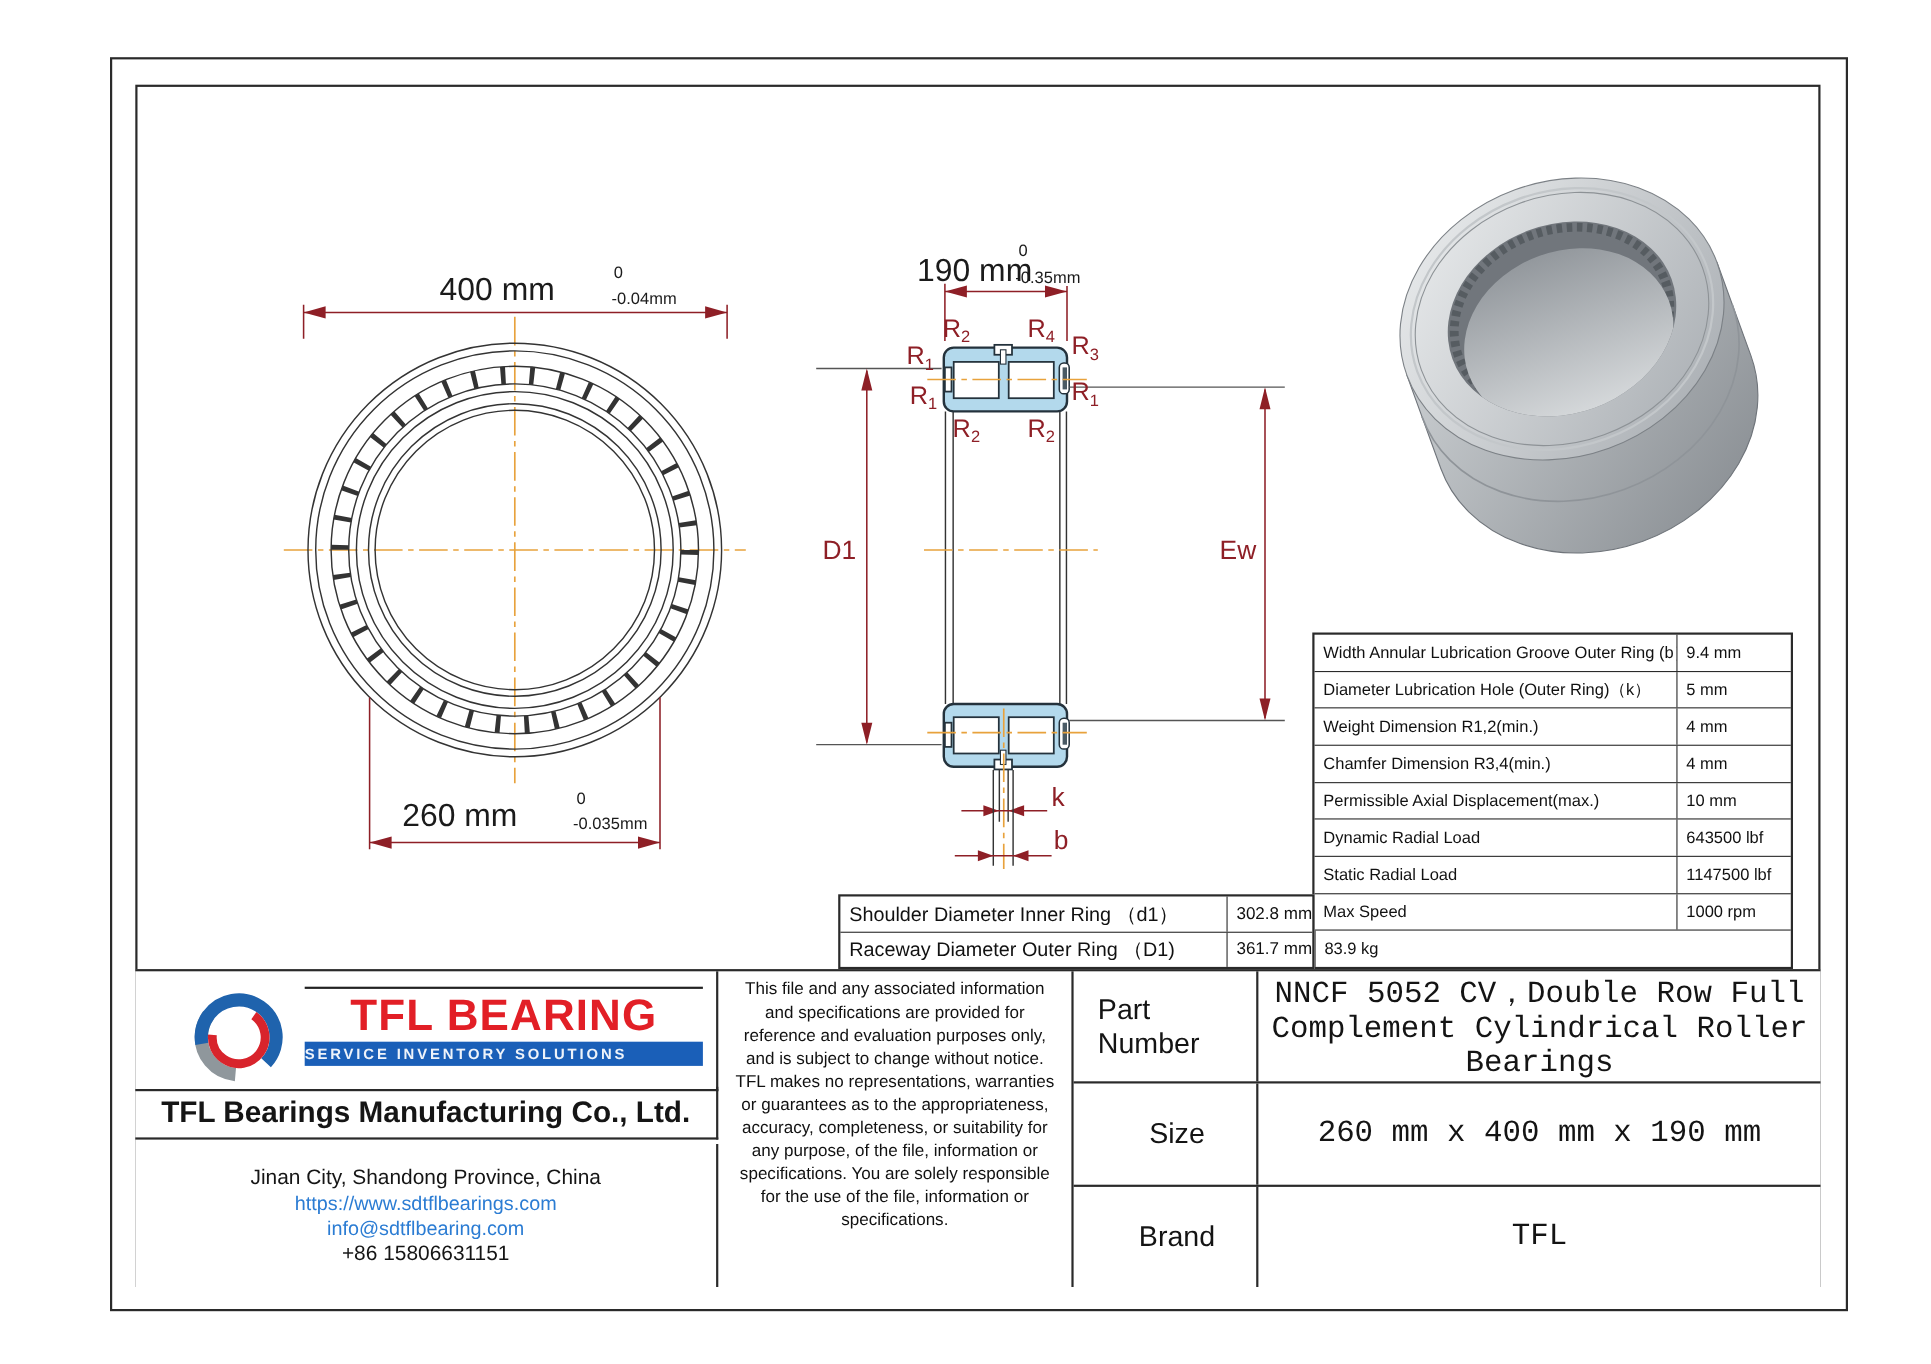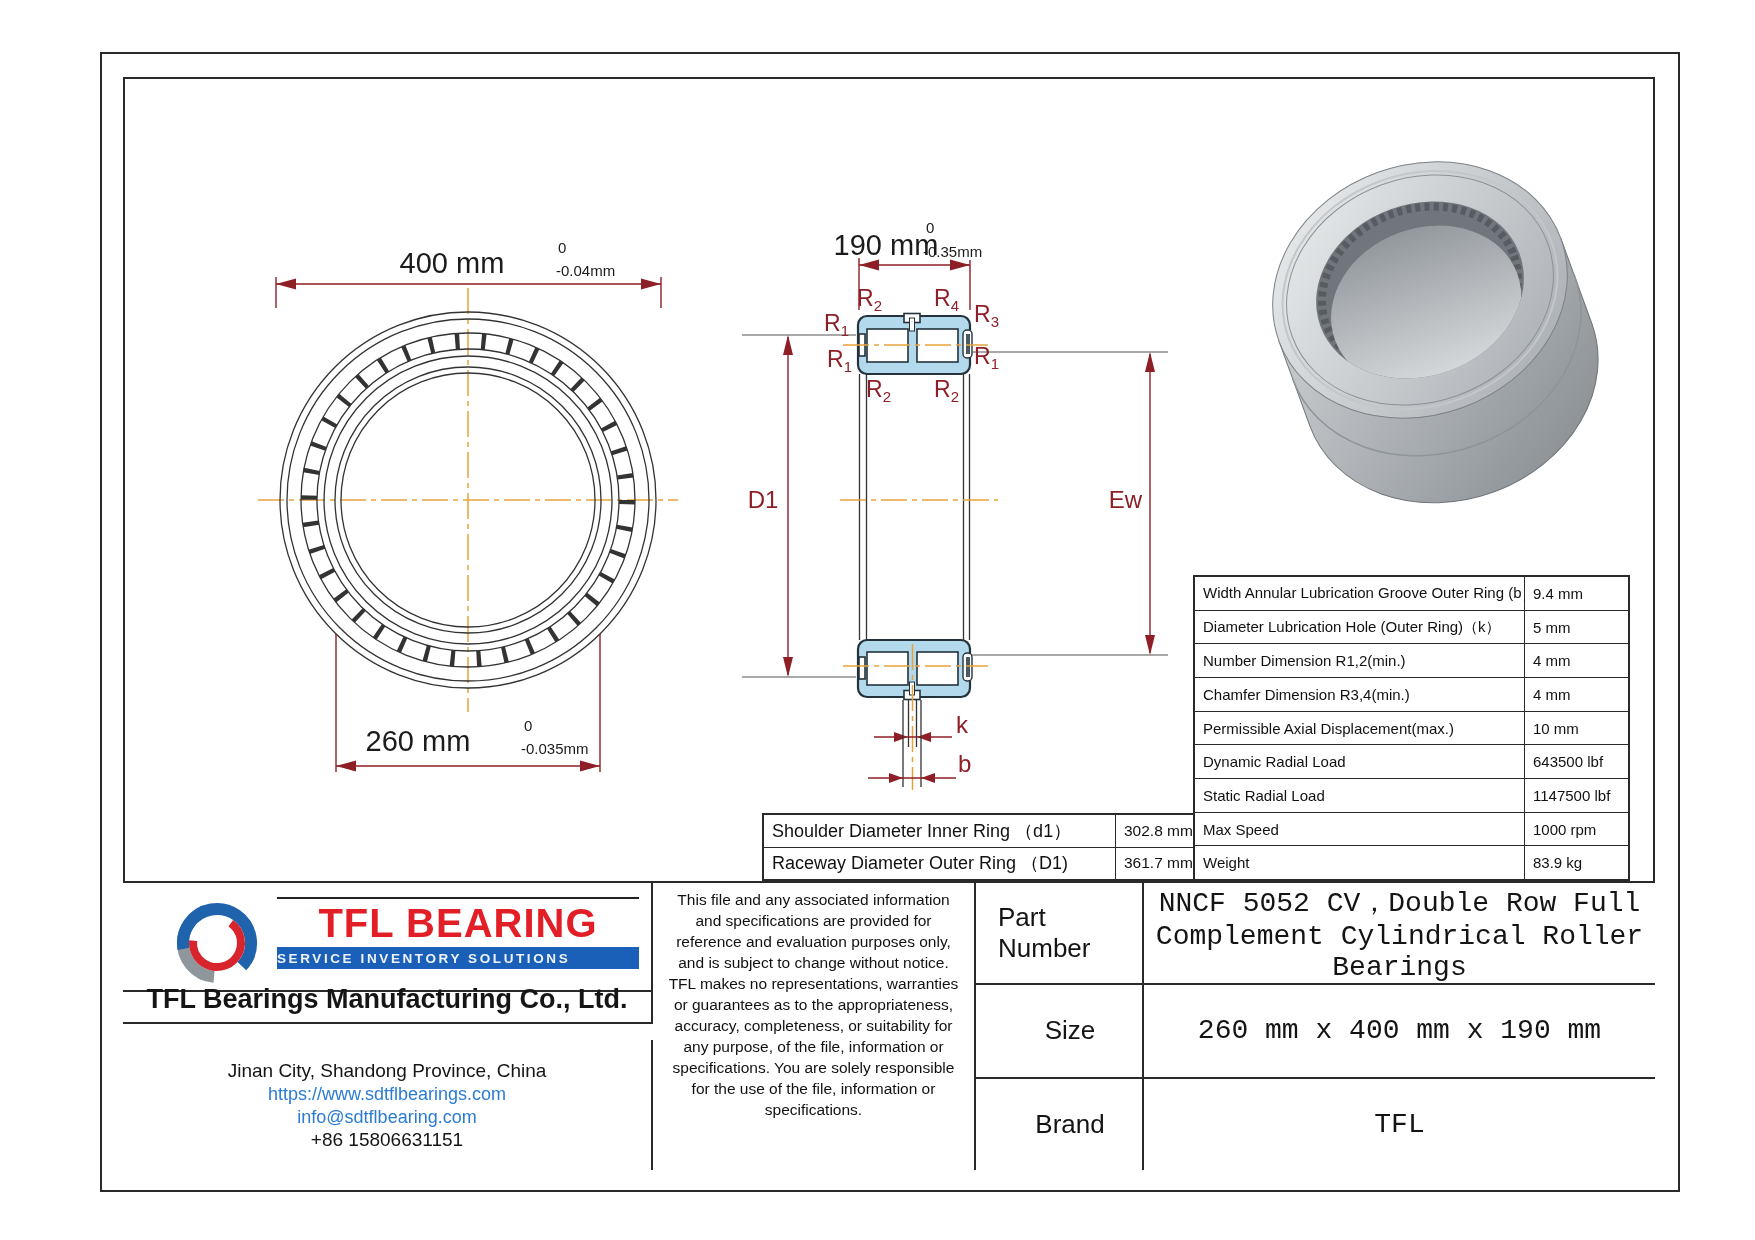--- a/index.html
+++ b/index.html
@@ -36,21 +36,21 @@
   .sub-table{position:absolute;left:762px;top:813px;width:433px;height:68px;
     border:2px solid var(--line);box-sizing:border-box;display:flex;flex-direction:column;background:#fff;}
   .sub-table .st-row{grid-template-columns:325px 1fr;}
   .sub-table .st-label{font-size:18px;padding-left:8px;}
   .sub-table .st-value{font-size:15.5px;margin-left:26px;}
   
   .bottom-block{position:absolute;left:123px;top:881px;width:1532px;height:289px;
     border-top:2px solid var(--line);box-sizing:border-box;background:#fff;}
   .cell{position:absolute;box-sizing:border-box;}
   .logo-cell{left:0;top:0;width:530px;height:109px;border-right:2px solid var(--line);border-bottom:2px solid var(--line);}
-  .company-cell{left:0;top:93px;width:530px;height:48px;border-right:2px solid var(--line);border-bottom:2px solid var(--line);
+  .company-cell{left:0;top:105px;width:530px;height:48px;border-right:2px solid var(--line);border-bottom:2px solid var(--line);
     display:flex;align-items:center;justify-content:center;font-size:27px;font-weight:700;color:#151515;}
   .address-cell{left:0;top:157px;width:530px;height:130px;border-right:2px solid var(--line);
     display:flex;flex-direction:column;align-items:center;justify-content:center;gap:1px;}
   .addr-line{font-size:19px;color:#151515;line-height:22px;}
   .addr-link{font-size:18px;color:var(--link-blue);text-decoration:none;line-height:22px;}
   .disclaimer-cell{left:530px;top:0;width:323px;height:287px;border-right:2px solid var(--line);
     display:flex;align-items:flex-start;justify-content:center;}
   .disclaimer-text{margin-top:6px;padding:0 12px;font-size:15.5px;line-height:21px;text-align:center;color:#111;}
   .part-table{left:853px;top:0;width:679px;height:287px;display:flex;flex-direction:column;}
   .pt-row{flex:1;display:grid;grid-template-columns:166px 1fr;border-top:2px solid var(--line);}
@@ -224,21 +224,21 @@
   <div class="spec-table">
     <div class="st-row">
       <div class="st-label">Width Annular Lubrication Groove Outer Ring (b）</div>
       <div class="st-value">9.4 mm</div>
     </div>
     <div class="st-row">
       <div class="st-label">Diameter Lubrication Hole (Outer Ring)（k）</div>
       <div class="st-value">5 mm</div>
     </div>
     <div class="st-row">
-      <div class="st-label">Number Dimension R1,2(min.)</div>
+      <div class="st-label">Weight Dimension R1,2(min.)</div>
       <div class="st-value">4 mm</div>
     </div>
     <div class="st-row">
       <div class="st-label">Chamfer Dimension R3,4(min.)</div>
       <div class="st-value">4 mm</div>
     </div>
     <div class="st-row">
       <div class="st-label">Permissible Axial Displacement(max.)</div>
       <div class="st-value">10 mm</div>
     </div>
@@ -248,21 +248,20 @@
     </div>
     <div class="st-row">
       <div class="st-label">Static Radial Load</div>
       <div class="st-value">1147500 lbf</div>
     </div>
     <div class="st-row">
       <div class="st-label">Max Speed</div>
       <div class="st-value">1000 rpm</div>
     </div>
     <div class="st-row">
-      <div class="st-label">Weight</div>
       <div class="st-value">83.9 kg</div>
     </div>
   </div>
 
   <div class="sub-table">
     <div class="st-row">
       <div class="st-label">Shoulder Diameter Inner Ring （d1）</div>
       <div class="st-value">302.8 mm</div>
     </div>
     <div class="st-row">

